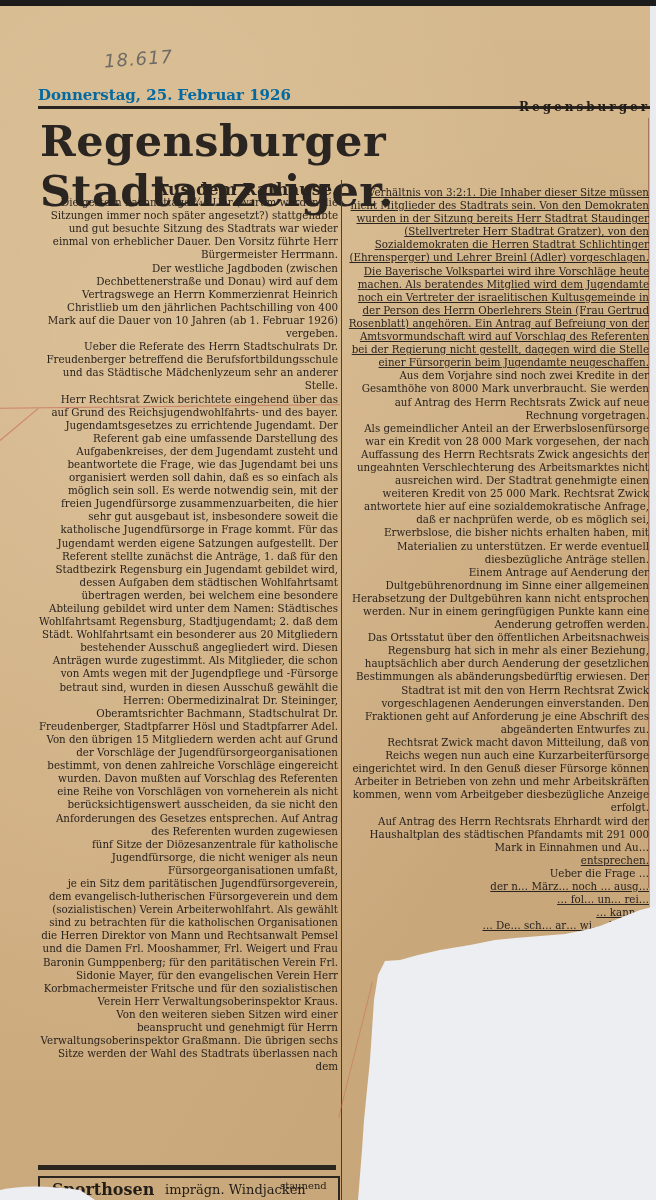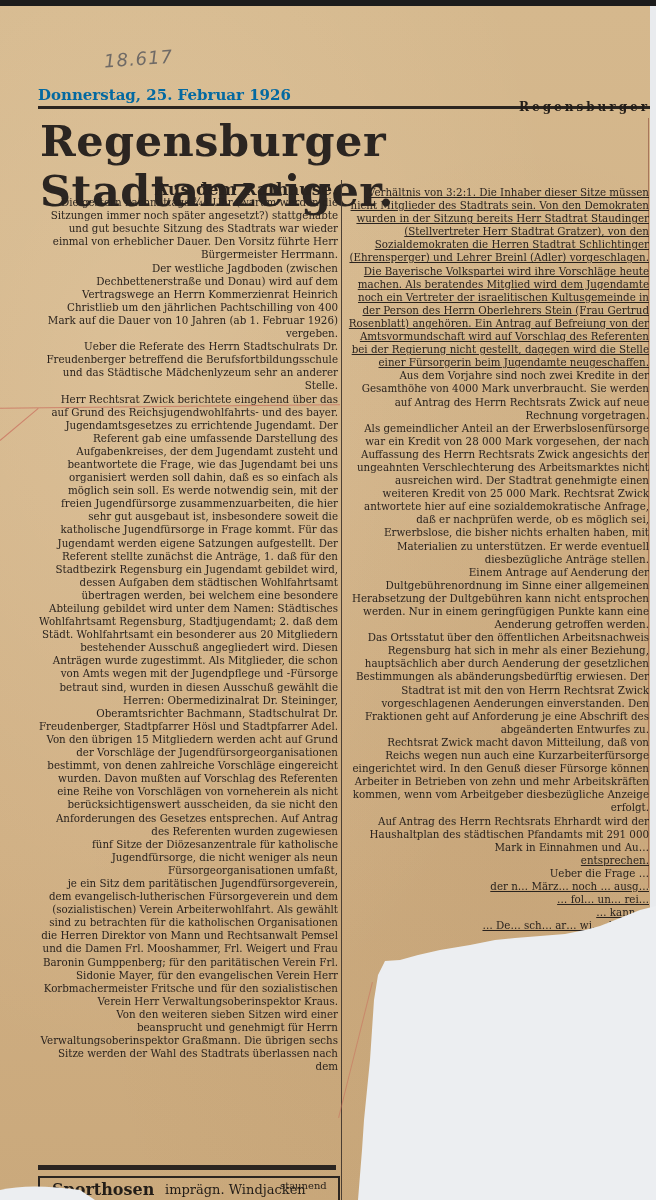--- a/index.html
+++ b/index.html
@@ -62,21 +62,21 @@
   <p>Der westliche Jagdboden (zwischen Dechbettenerstraße und Donau) wird auf dem Vertragswege an Herrn Kommerzienrat Heinrich Christlieb um den jährlichen Pachtschilling von 400 Mark auf die Dauer von 10 Jahren (ab 1. Februar 1926) vergeben.</p>
   <p>Ueber die Referate des Herrn Stadtschulrats Dr. Freudenberger betreffend die Berufsfortbildungsschule und das Städtische Mädchenlyzeum sehr an anderer Stelle.</p>
   <p>Herr Rechtsrat Zwick berichtete eingehend über das auf Grund des Reichsjugendwohlfahrts- und des bayer. Jugendamtsgesetzes zu errichtende Jugendamt. Der Referent gab eine umfassende Darstellung des Aufgabenkreises, der dem Jugendamt zusteht und beantwortete die Frage, wie das Jugendamt bei uns organisiert werden soll dahin, daß es so einfach als möglich sein soll. Es werde notwendig sein, mit der freien Jugendfürsorge zusammenzuarbeiten, die hier sehr gut ausgebaut ist, insbesondere soweit die katholische Jugendfürsorge in Frage kommt. Für das Jugendamt werden eigene Satzungen aufgestellt. Der Referent stellte zunächst die Anträge, 1. daß für den Stadtbezirk Regensburg ein Jugendamt gebildet wird, dessen Aufgaben dem städtischen Wohlfahrtsamt übertragen werden, bei welchem eine besondere Abteilung gebildet wird unter dem Namen: Städtisches Wohlfahrtsamt Regensburg, Stadtjugendamt; 2. daß dem Städt. Wohlfahrtsamt ein besonderer aus 20 Mitgliedern bestehender Ausschuß angegliedert wird. Diesen Anträgen wurde zugestimmt. Als Mitglieder, die schon von Amts wegen mit der Jugendpflege und -Fürsorge betraut sind, wurden in diesen Ausschuß gewählt die Herren: Obermedizinalrat Dr. Steininger, Oberamtsrichter Bachmann, Stadtschulrat Dr. Freudenberger, Stadtpfarrer Hösl und Stadtpfarrer Adel. Von den übrigen 15 Mitgliedern werden acht auf Grund der Vorschläge der Jugendfürsorgeorganisationen bestimmt, von denen zahlreiche Vorschläge eingereicht wurden. Davon mußten auf Vorschlag des Referenten eine Reihe von Vorschlägen von vorneherein als nicht berücksichtigenswert ausscheiden, da sie nicht den Anforderungen des Gesetzes entsprechen. Auf Antrag des Referenten wurden zugewiesen</p>
   <p>fünf Sitze der Diözesanzentrale für katholische Jugendfürsorge, die nicht weniger als neun Fürsorgeorganisationen umfaßt,</p>
   <p>je ein Sitz dem paritätischen Jugendfürsorgeverein, dem evangelisch-lutherischen Fürsorgeverein und dem (sozialistischen) Verein Arbeiterwohlfahrt. Als gewählt sind zu betrachten für die katholischen Organisationen die Herren Direktor von Mann und Rechtsanwalt Pemsel und die Damen Frl. Mooshammer, Frl. Weigert und Frau Baronin Gumppenberg; für den paritätischen Verein Frl. Sidonie Mayer, für den evangelischen Verein Herr Korbmachermeister Fritsche und für den sozialistischen Verein Herr Verwaltungsoberinspektor Kraus.</p>
   <p>Von den weiteren sieben Sitzen wird einer beansprucht und genehmigt für Herrn Verwaltungsoberinspektor Graßmann. Die übrigen sechs Sitze werden der Wahl des Stadtrats überlassen nach dem</p>
 </div>
 
 <div class="col col2">
   <p class="noind">Verhältnis von 3:2:1. Die Inhaber dieser Sitze müssen nicht Mitglieder des Stadtrats sein. Von den Demokraten wurden in der Sitzung bereits Herr Stadtrat Staudinger (Stellvertreter Herr Stadtrat Gratzer), von den Sozialdemokraten die Herren Stadtrat Schlichtinger (Ehrensperger) und Lehrer Breinl (Adler) vorgeschlagen. Die Bayerische Volkspartei wird ihre Vorschläge heute machen. Als beratendes Mitglied wird dem Jugendamte noch ein Vertreter der israelitischen Kultusgemeinde in der Person des Herrn Oberlehrers Stein (Frau Gertrud Rosenblatt) angehören. Ein Antrag auf Befreiung von der Amtsvormundschaft wird auf Vorschlag des Referenten bei der Regierung nicht gestellt, dagegen wird die Stelle einer Fürsorgerin beim Jugendamte neugeschaffen.</p>
-  <p>Aus dem Vorjahre sind noch zwei Kredite in der Gesamthöhe von 4000 Mark unverbraucht. Sie werden auf Antrag des Herrn Rechtsrats Zwick auf neue Rechnung vorgetragen.</p>
+  <p>Aus dem Vorjahre sind noch zwei Kredite in der Gesamthöhe von 8000 Mark unverbraucht. Sie werden auf Antrag des Herrn Rechtsrats Zwick auf neue Rechnung vorgetragen.</p>
   <p>Als gemeindlicher Anteil an der Erwerbslosenfürsorge war ein Kredit von 28 000 Mark vorgesehen, der nach Auffassung des Herrn Rechtsrats Zwick angesichts der ungeahnten Verschlechterung des Arbeitsmarktes nicht ausreichen wird. Der Stadtrat genehmigte einen weiteren Kredit von 25 000 Mark. Rechtsrat Zwick antwortete hier auf eine sozialdemokratische Anfrage, daß er nachprüfen werde, ob es möglich sei, Erwerbslose, die bisher nichts erhalten haben, mit Materialien zu unterstützen. Er werde eventuell diesbezügliche Anträge stellen.</p>
   <p>Einem Antrage auf Aenderung der Dultgebührenordnung im Sinne einer allgemeinen Herabsetzung der Dultgebühren kann nicht entsprochen werden. Nur in einem geringfügigen Punkte kann eine Aenderung getroffen werden.</p>
   <p>Das Ortsstatut über den öffentlichen Arbeitsnachweis Regensburg hat sich in mehr als einer Beziehung, hauptsächlich aber durch Aenderung der gesetzlichen Bestimmungen als abänderungsbedürftig erwiesen. Der Stadtrat ist mit den von Herrn Rechtsrat Zwick vorgeschlagenen Aenderungen einverstanden. Den Fraktionen geht auf Anforderung je eine Abschrift des abgeänderten Entwurfes zu.</p>
   <p>Rechtsrat Zwick macht davon Mitteilung, daß von Reichs wegen nun auch eine Kurzarbeiterfürsorge eingerichtet wird. In den Genuß dieser Fürsorge können Arbeiter in Betrieben von zehn und mehr Arbeitskräften kommen, wenn vom Arbeitgeber diesbezügliche Anzeige erfolgt.</p>
   <p>Auf Antrag des Herrn Rechtsrats Ehrhardt wird der Haushaltplan des städtischen Pfandamts mit 291 000 Mark in Einnahmen und Au…</p>
   <p class="noind">entsprechen.</p>
   <p>Ueber die Frage …</p>
   <p class="noind">der n… März… noch … ausg…</p>
   <p class="noind">… fol… un… rei…</p>
   <p class="noind">… kann …</p>

